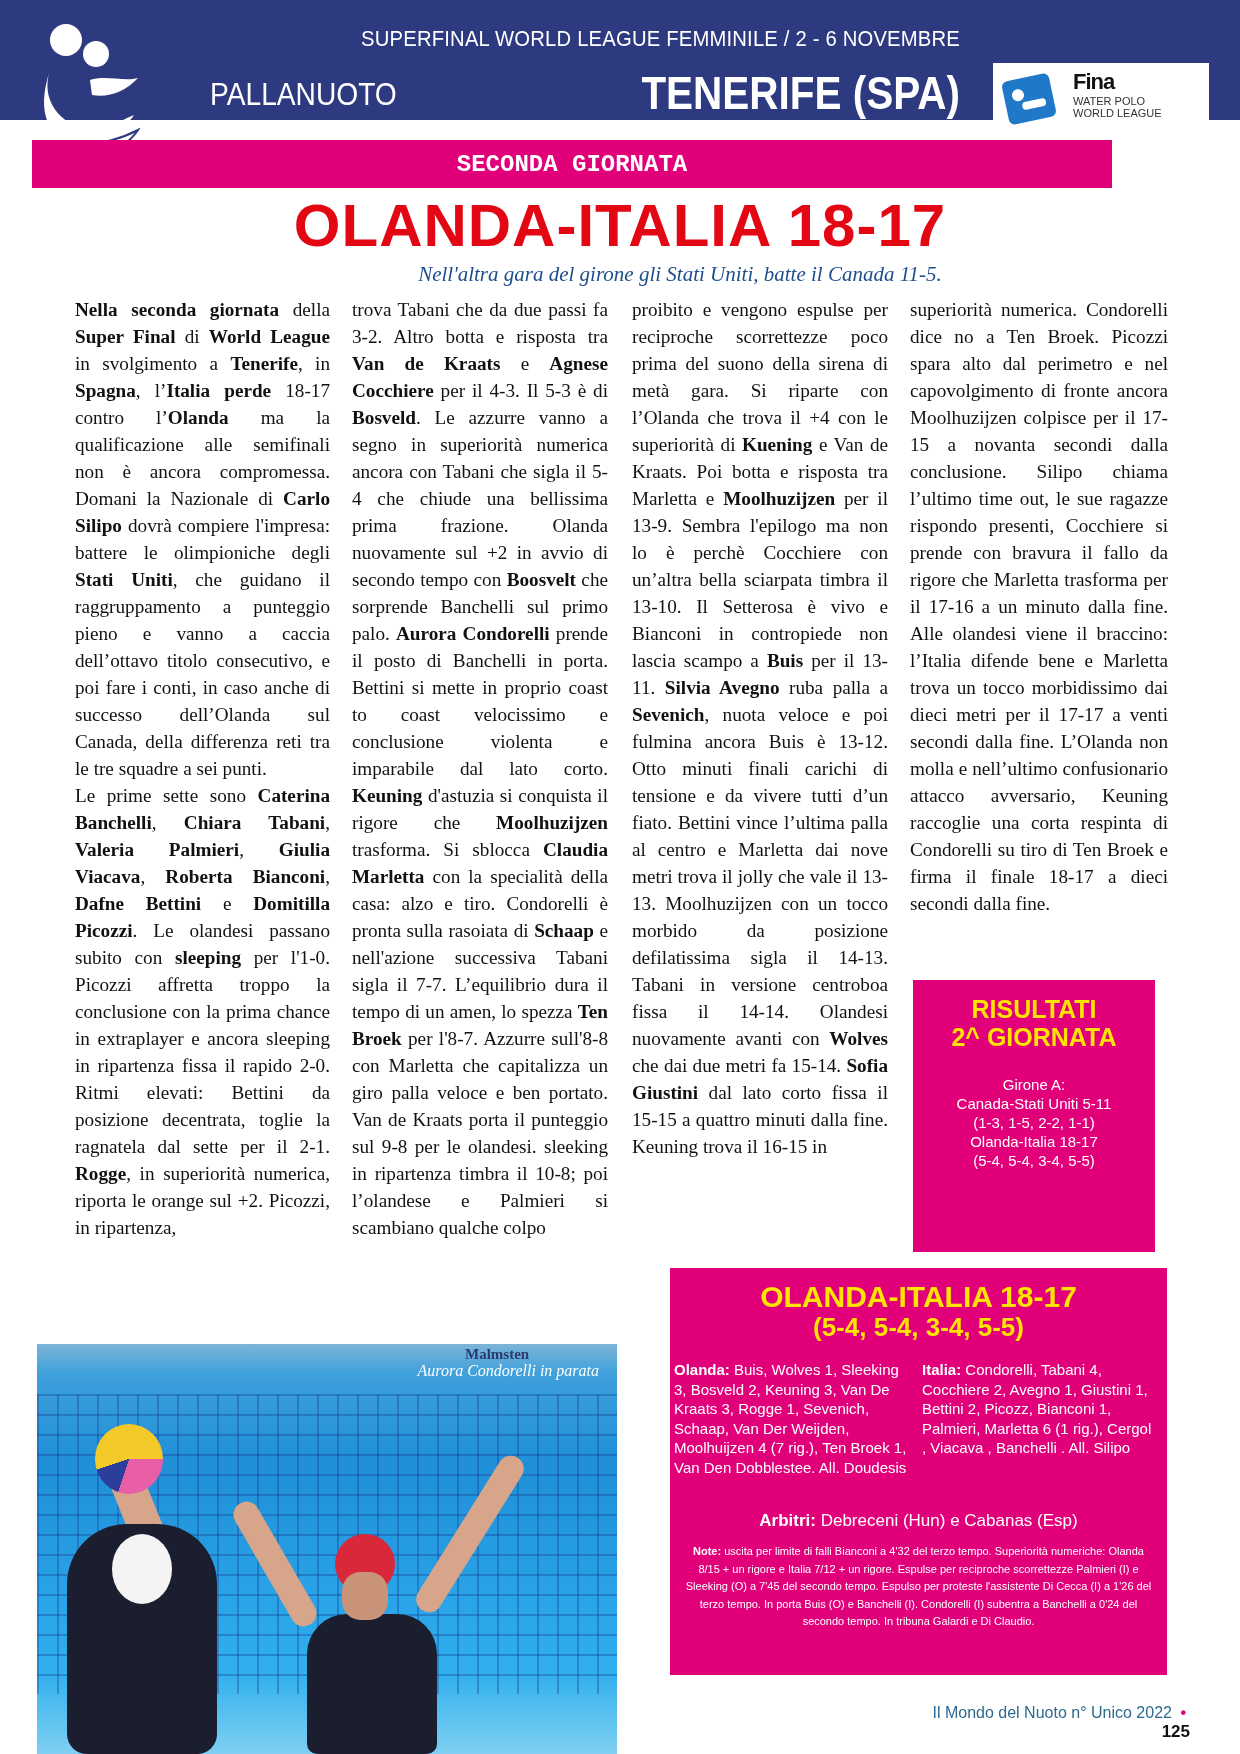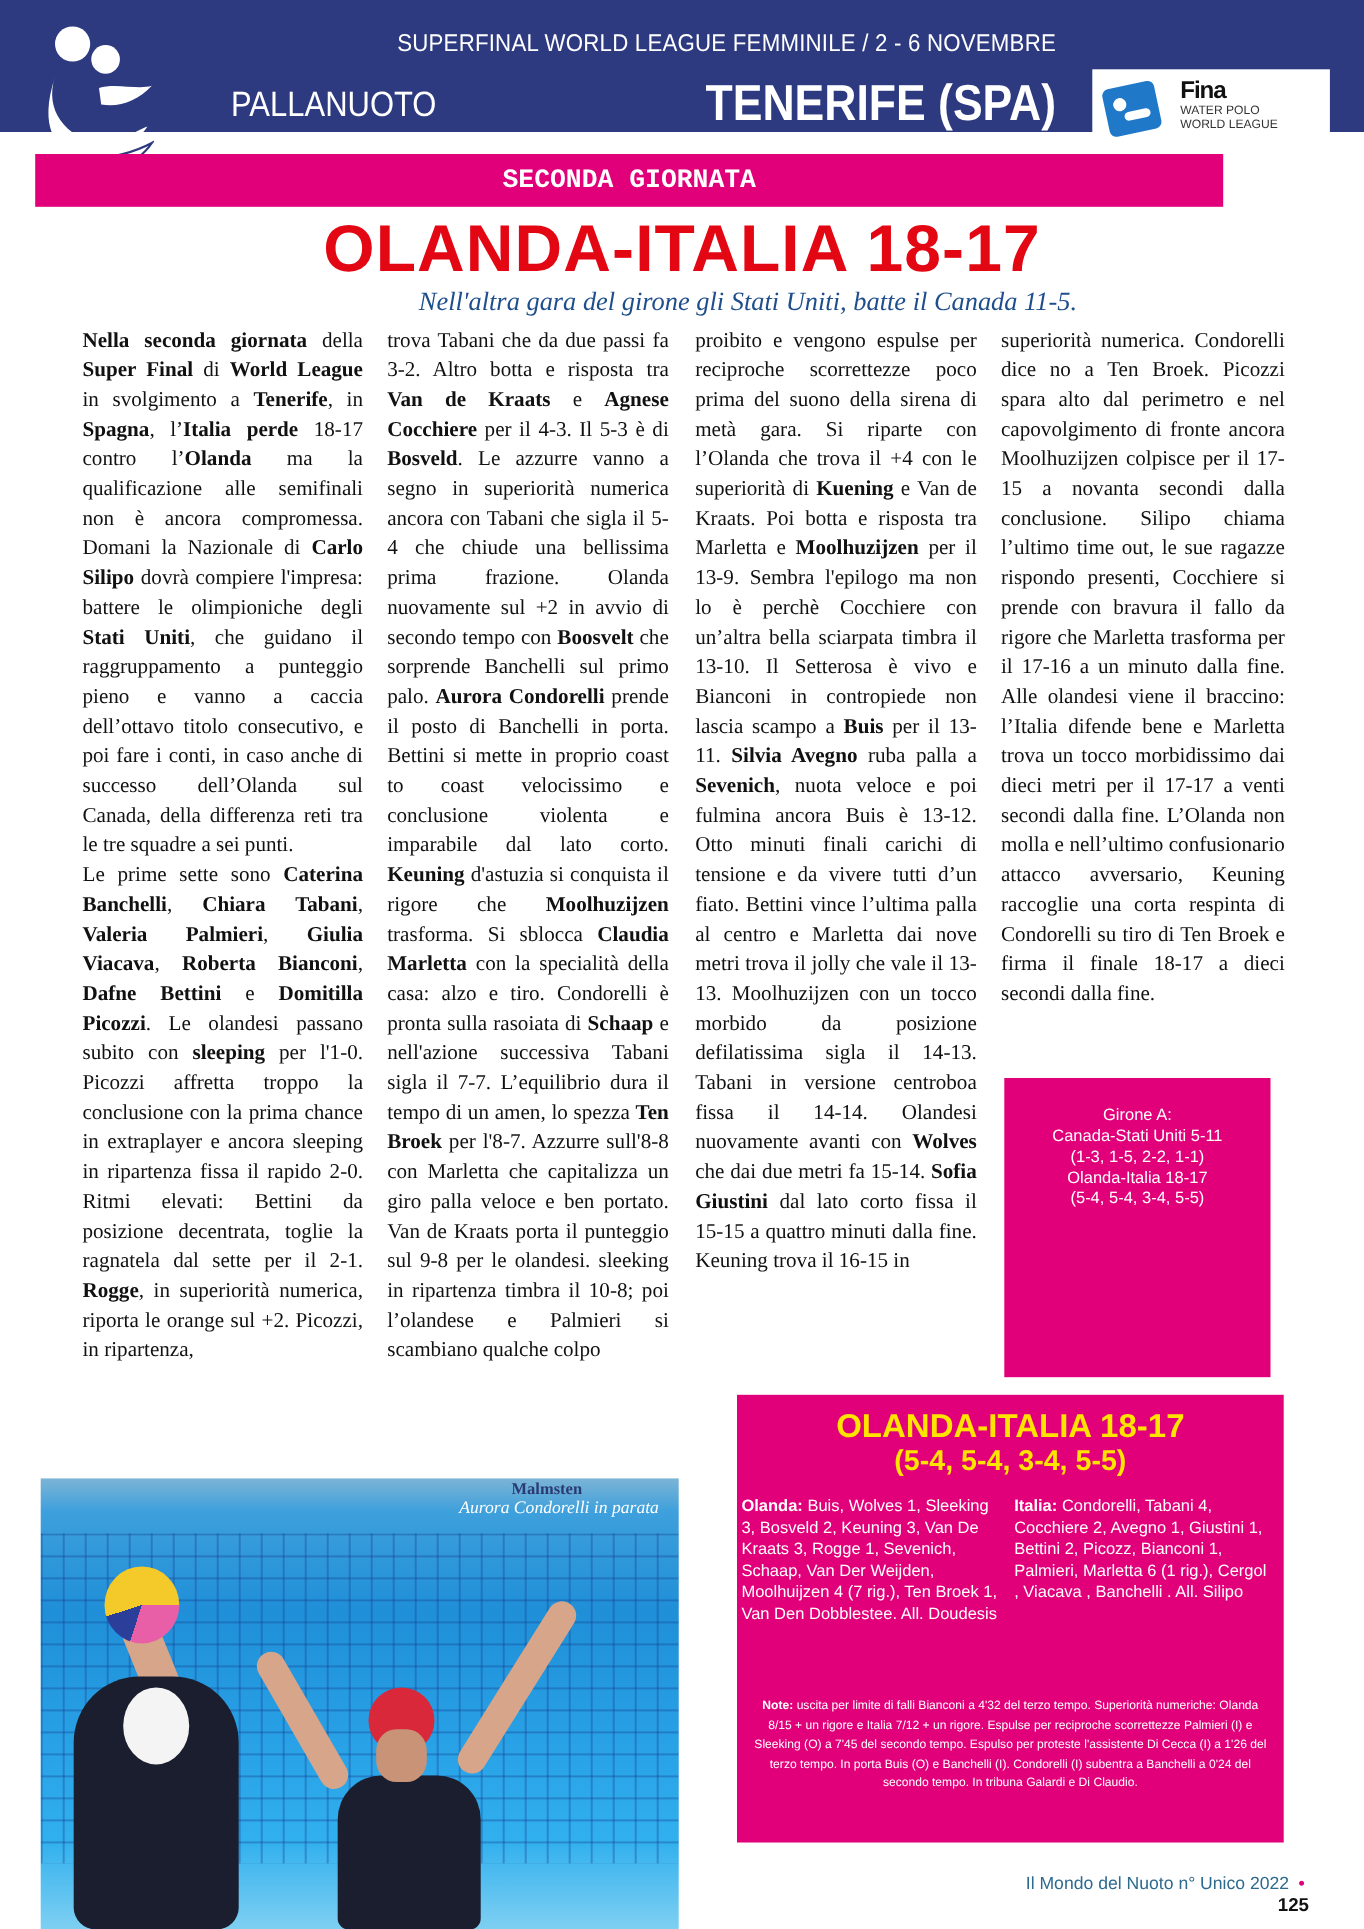--- a/index.html
+++ b/index.html
@@ -11,21 +11,21 @@
   .header-location { position:absolute; left:560px; top:66px; width:400px; text-align:right; color:#ffffff; font-family:"Liberation Sans", sans-serif; font-weight:bold; font-size:46px; transform:scaleX(0.88); transform-origin:right; }
   .fina-logo { position:absolute; left:993px; top:47px; width:216px; height:73px; background:#ffffff;margin-top:16px; }
   .fina-logo .mark { position:absolute; left:12px; top:14px; width:48px; height:44px; background:#1f78c8; border-radius:6px; transform:rotate(-12deg); }
   .fina-logo .mark::before { content:""; position:absolute; left:8px; top:10px; width:12px; height:12px; border-radius:50%; background:#ffffff; }
   .fina-logo .mark::after { content:""; position:absolute; left:16px; top:24px; width:24px; height:8px; border-radius:4px; background:#ffffff; }
   .fina-logo .brand { position:absolute; left:80px; top:6px; font-family:"Liberation Sans", sans-serif; font-weight:bold; font-size:22px; color:#111; letter-spacing:-1px; }
   .fina-logo .sub { position:absolute; left:80px; top:32px; font-family:"Liberation Sans", sans-serif; font-size:11px; line-height:12px; color:#333; }
 
   .section-band { position:absolute; left:32px; top:140px; width:1080px; height:48px; background:#e2007a; color:#ffffff; text-align:center; font-family:Liberation Mono, monospace; font-weight:bold; font-size:24px; line-height:50px; }
   .main-title { position:absolute; left:0; top:188px; width:1240px; text-align:center; color:#e30613; font-family:"Liberation Sans", sans-serif; font-weight:bold; font-size:60px; line-height:76px; letter-spacing:1px; }
-  .deck { position:absolute; left:0; top:262px; width:1240px; text-align:center; color:#1e4e8c; font-style:italic; font-size:24px; padding-left:120px; box-sizing:border-box; }
+  .deck { position:absolute; left:0; top:262px; width:1240px; text-align:center; color:#1e4e8c; font-style:italic; font-size:21px; padding-left:120px; box-sizing:border-box; }
 
   .col { position:absolute; top:296px; font-size:19.2px; line-height:27px; color:#111; text-align:justify; hyphens:manual; }
   .col b { font-weight:bold; }
   .col p { margin:0; }
   .col1 { left:75px; width:255px; }
   .col2 { left:352px; width:256px; }
   .col3 { left:632px; width:256px; }
   .col4 { left:910px; width:258px; }
 
   .results-box { position:absolute; left:913px; top:980px; width:242px; height:272px; background:#e2007a; text-align:center; color:#ffffff; font-family:"Liberation Sans", sans-serif; }
@@ -101,20 +101,24 @@
     <p>trova Tabani che da due passi fa 3-2. Altro botta e risposta tra <b>Van de Kraats</b> e <b>Agnese Cocchiere</b> per il 4-3. Il 5-3 è di <b>Bosveld</b>. Le azzurre vanno a segno in superiorità numerica ancora con Tabani che sigla il 5-4 che chiude una bellissima prima frazione. Olanda nuovamente sul +2 in avvio di secondo tempo con <b>Boosvelt</b> che sorprende Banchelli sul primo palo. <b>Aurora Condorelli</b> prende il posto di Banchelli in porta. Bettini si mette in proprio coast to coast velocissimo e conclusione violenta e imparabile dal lato corto. <b>Keuning</b> d'astuzia si conquista il rigore che <b>Moolhuzijzen</b> trasforma. Si sblocca <b>Claudia Marletta</b> con la specialità della casa: alzo e tiro. Condorelli è pronta sulla rasoiata di <b>Schaap</b> e nell'azione successiva Tabani sigla il 7-7. L’equilibrio dura il tempo di un amen, lo spezza <b>Ten Broek</b> per l'8-7. Azzurre sull'8-8 con Marletta che capitalizza un giro palla veloce e ben portato. Van de Kraats porta il punteggio sul 9-8 per le olandesi. sleeking in ripartenza timbra il 10-8; poi l’olandese e Palmieri si scambiano qualche colpo</p>
   </div>
 <div class="col col3">
     <p>proibito e vengono espulse per reciproche scorrettezze poco prima del suono della sirena di metà gara. Si riparte con l’Olanda che trova il +4 con le superiorità di <b>Kuening</b> e Van de Kraats. Poi botta e risposta tra Marletta e <b>Moolhuzijzen</b> per il 13-9. Sembra l'epilogo ma non lo è perchè Cocchiere con un’altra bella sciarpata timbra il 13-10. Il Setterosa è vivo e Bianconi in contropiede non lascia scampo a <b>Buis</b> per il 13-11. <b>Silvia Avegno</b> ruba palla a <b>Sevenich</b>, nuota veloce e poi fulmina ancora Buis è 13-12. Otto minuti finali carichi di tensione e da vivere tutti d’un fiato. Bettini vince l’ultima palla al centro e Marletta dai nove metri trova il jolly che vale il 13-13. Moolhuzijzen con un tocco morbido da posizione defilatissima sigla il 14-13. Tabani in versione centroboa fissa il 14-14. Olandesi nuovamente avanti con <b>Wolves</b> che dai due metri fa 15-14. <b>Sofia Giustini</b> dal lato corto fissa il 15-15 a quattro minuti dalla fine. Keuning trova il 16-15 in</p>
   </div>
 <div class="col col4">
     <p>superiorità numerica. Condorelli dice no a Ten Broek. Picozzi spara alto dal perimetro e nel capovolgimento di fronte ancora Moolhuzijzen colpisce per il 17-15 a novanta secondi dalla conclusione. Silipo chiama l’ultimo time out, le sue ragazze rispondo presenti, Cocchiere si prende con bravura il fallo da rigore che Marletta trasforma per il 17-16 a un minuto dalla fine. Alle olandesi viene il braccino: l’Italia difende bene e Marletta trova un tocco morbidissimo dai dieci metri per il 17-17 a venti secondi dalla fine. L’Olanda non molla e nell’ultimo confusionario attacco avversario, Keuning raccoglie una corta respinta di Condorelli su tiro di Ten Broek e firma il finale 18-17 a dieci secondi dalla fine.</p>
   </div>
 
 <div class="results-box">
+  <div class="title">
+    <div>RISULTATI</div>
+    <div>2^ GIORNATA</div>
+  </div>
   <div class="group">
     <div>Girone A:</div>
     <div>Canada-Stati Uniti 5-11</div>
     <div>(1-3, 1-5, 2-2, 1-1)</div>
     <div>Olanda-Italia 18-17</div>
     <div>(5-4, 5-4, 3-4, 5-5)</div>
   </div>
 </div>
 
 <div class="photo">
@@ -138,20 +142,24 @@
   <div class="lineups">
     <div class="lineup left">
       <b>Olanda:</b>
       <span>Buis, Wolves 1, Sleeking 3, Bosveld 2, Keuning 3, Van De Kraats 3, Rogge 1, Sevenich, Schaap, Van Der Weijden, Moolhuijzen 4 (7 rig.), Ten Broek 1, Van Den Dobblestee. All. Doudesis</span>
     </div>
     <div class="lineup right">
       <b>Italia:</b>
       <span>Condorelli, Tabani 4, Cocchiere 2, Avegno 1, Giustini 1, Bettini 2, Picozz, Bianconi 1, Palmieri, Marletta 6 (1 rig.), Cergol , Viacava , Banchelli . All. Silipo</span>
     </div>
   </div>
+  <div class="referees">
+    <b>Arbitri:</b>
+    <span>Debreceni (Hun) e Cabanas (Esp)</span>
+  </div>
   <div class="notes">
     <b>Note:</b>
     <span>uscita per limite di falli Bianconi a 4'32 del terzo tempo. Superiorità numeriche: Olanda 8/15 + un rigore e Italia 7/12 + un rigore. Espulse per reciproche scorrettezze Palmieri (I) e Sleeking (O) a 7'45 del secondo tempo. Espulso per proteste l'assistente Di Cecca (I) a 1'26 del terzo tempo. In porta Buis (O) e Banchelli (I). Condorelli (I) subentra a Banchelli a 0'24 del secondo tempo. In tribuna Galardi e Di Claudio.</span>
   </div>
 </div>
 
 <div class="footer">
   <span>Il Mondo del Nuoto n° Unico 2022</span>
   <span class="dot">•</span>
   <span class="pg">125</span>

